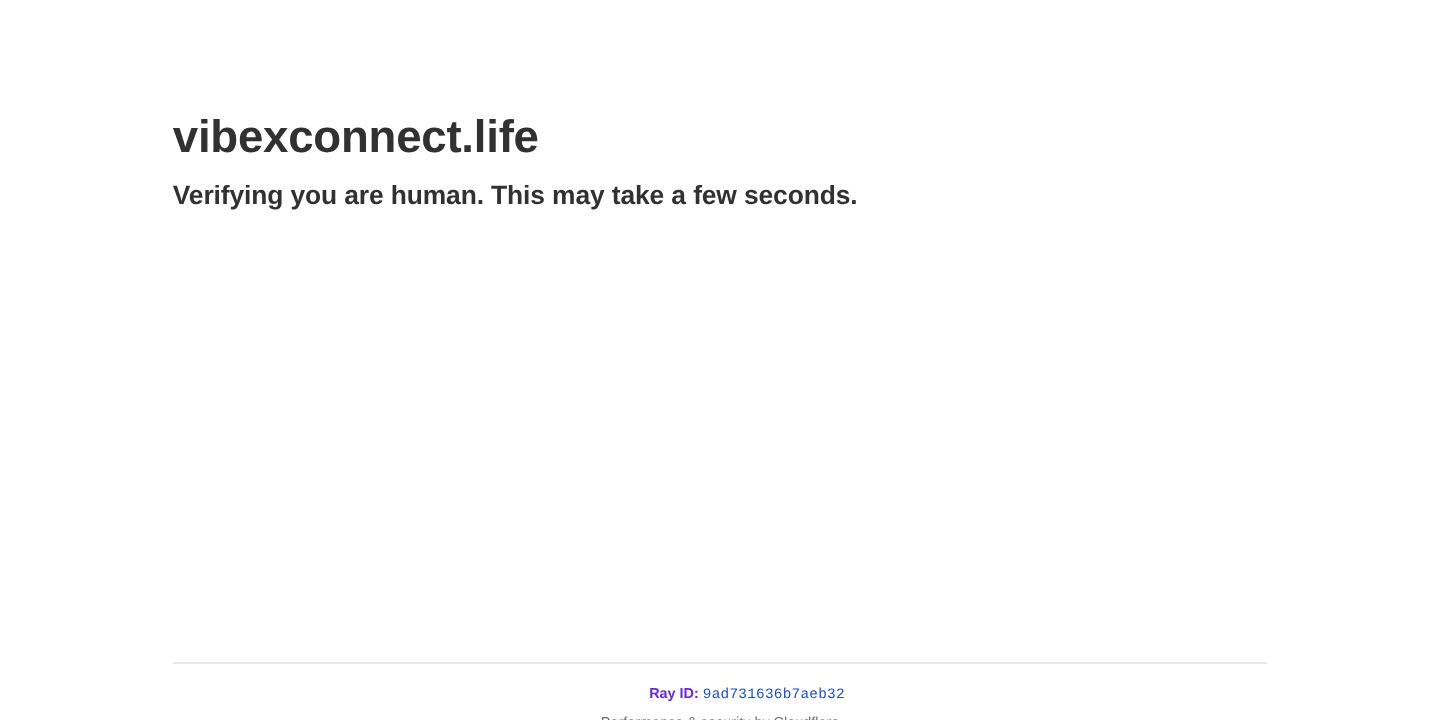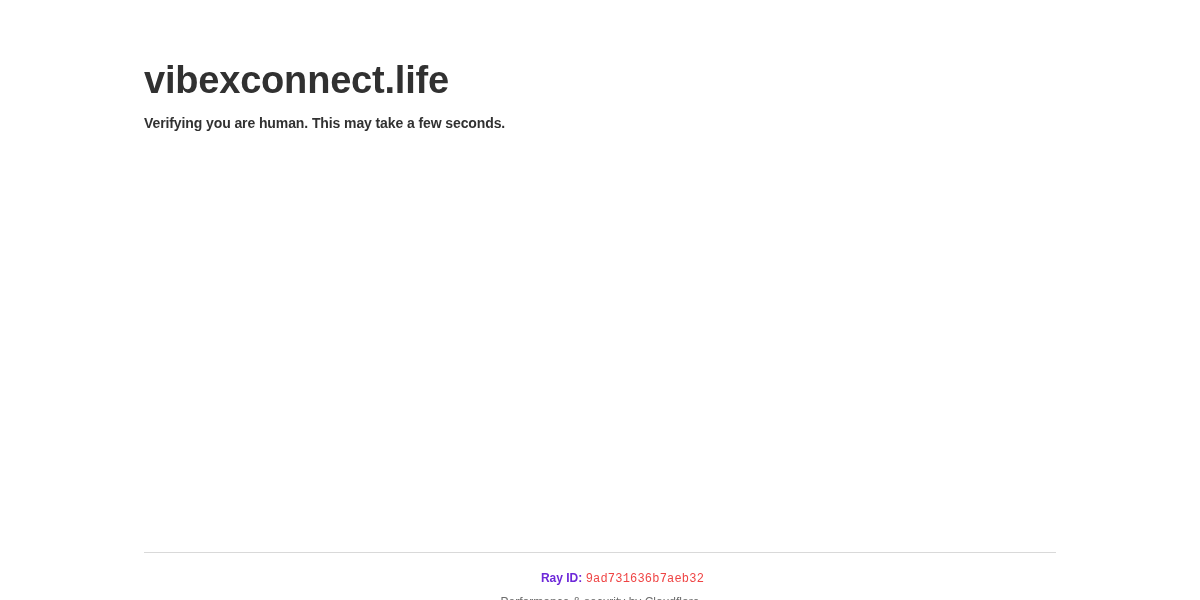--- a/index.html
+++ b/index.html
@@ -26,32 +26,32 @@
   
   .main-wrap {
     position: absolute;
     left: 144px;
     top: 0;
     width: 912px;
   }
 
   .site-title {
     margin: 0;
-    padding-top: 56px;
+    padding-top: 91px;
     font-size: 38px;
     line-height: 1.3;
     font-weight: 700;
     letter-spacing: -0.2px;
     color: #313131;
   }
 
   .subtitle {
     margin: 0;
     padding-top: 9px;
-    font-size: 14px;
+    font-size: 22px;
     line-height: 1.3;
     font-weight: 600;
     letter-spacing: -0.1px;
     color: #313131;
   }
 
   
   .challenge-slot {
     width: 300px;
     height: 65px;
@@ -95,21 +95,21 @@
   }
   .ray-label {
     font-weight: 700;
     font-family: "Liberation Sans", "DejaVu Sans", sans-serif;
     color: #6d28d9;
     margin-left: 45px;
   }
   .ray-value {
     font-family: "Liberation Mono", "DejaVu Sans Mono", monospace;
     font-size: 12px;
-    color: #ef4444;
+    color: #1d4ed8;
     letter-spacing: 0.2px;
   }
 
   .attribution {
     margin: 0;
     padding-top: 9px;
     font-size: 12px;
     line-height: 14px;
     color: #6d6d6d;
     white-space: nowrap;

